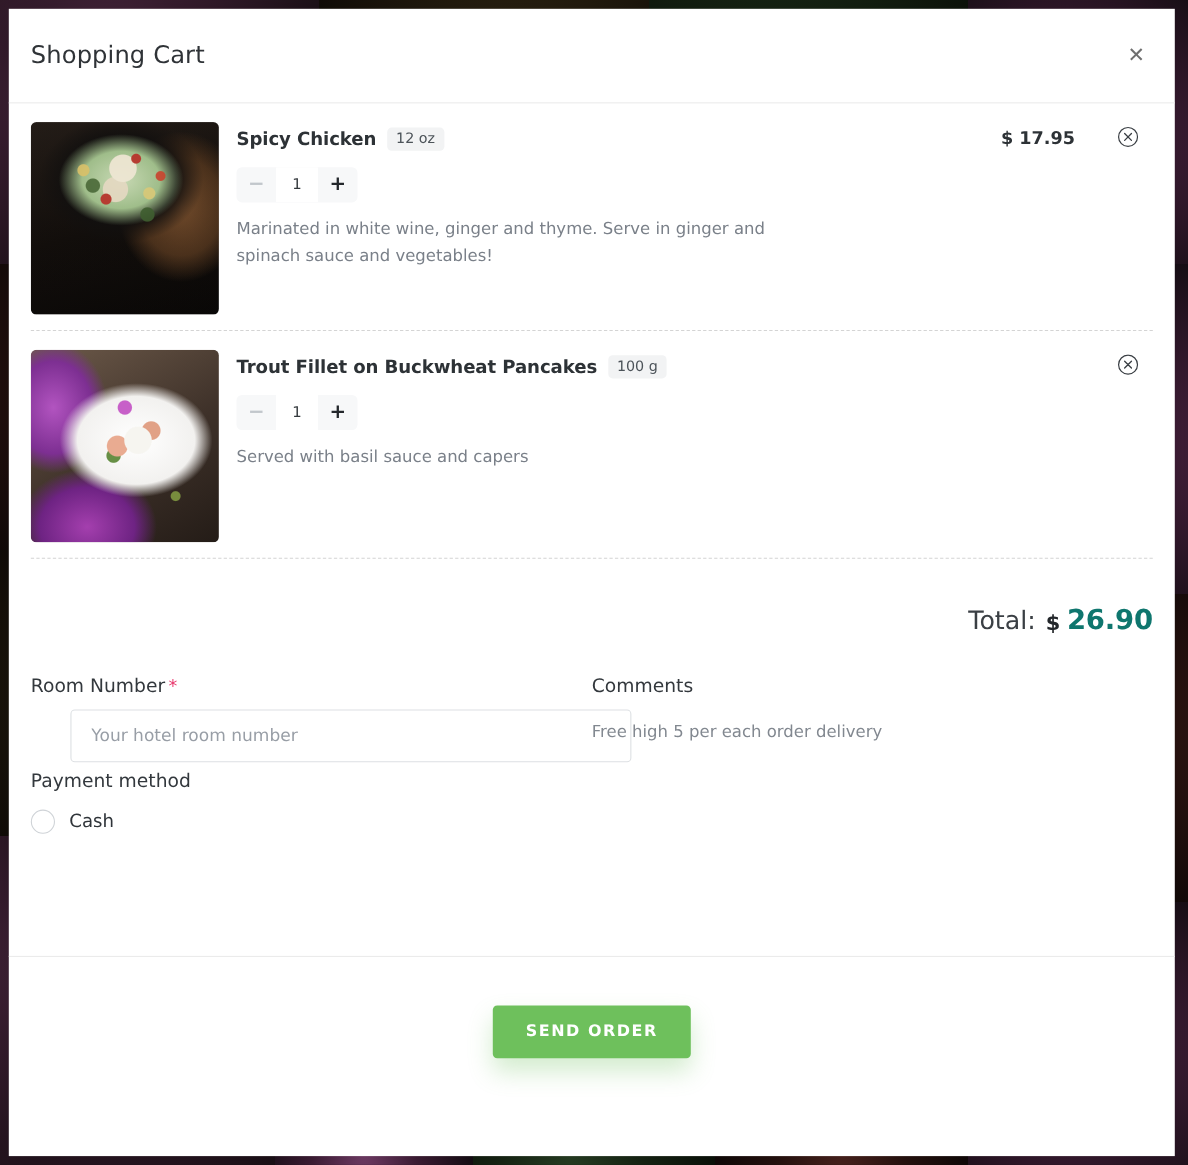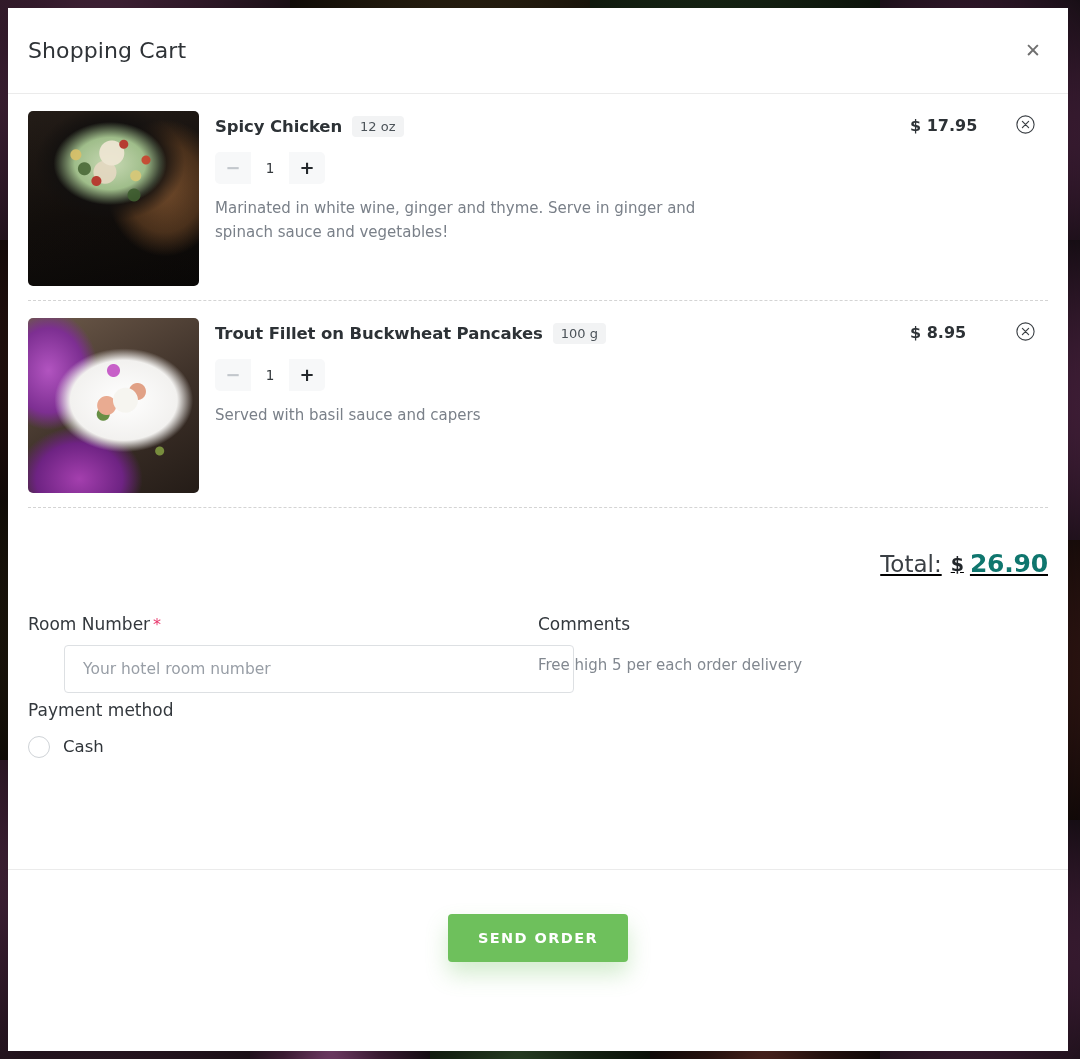--- a/index.html
+++ b/index.html
@@ -236,23 +236,22 @@
     border: none;
     cursor: pointer;
     padding-left: 0;
   }
   .remove-btn svg { display: block; }
 
   
   .total-row {
     display: flex;
     justify-content: flex-end;
-    align-items: center;
+    align-items: flex-end;
     padding: 41px 0 36px 0;
-    text-decoration: underline;
   }
   .total-label { font-size: 23px; color: #3a3f44; font-weight: 400; }
   .total-currency { font-size: 19px; color: #22262a; font-weight: 600; margin-left: 9px; }
   .total-amount { font-size: 25px; color: #0f766e; font-weight: bold; margin-left: 6px; letter-spacing: -0.2px; }
 
   
   .form-grid {
     display: flex;
   }
   .form-col { flex: 1; min-width: 0; }
@@ -402,21 +401,20 @@
           <span class="item-name">Trout Fillet on Buckwheat Pancakes</span>
           <span class="item-weight">100 g</span>
         </div>
         <div class="qty-stepper">
           <button class="qty-btn qty-minus">−</button>
           <div class="qty-value">1</div>
           <button class="qty-btn qty-plus">+</button>
         </div>
         <div class="item-desc">Served with basil sauce and capers</div>
       </div>
-      <div class="item-price">$ 8.95</div>
       <button class="remove-btn">
         <span>
           <svg width="19" height="19" viewBox="0 0 19 19">
             <circle cx="9.5" cy="9.5" r="8.6" fill="none" stroke="#3a3f44" stroke-width="1.1"></circle>
             <path d="M6.4 6.4 L12.6 12.6 M12.6 6.4 L6.4 12.6" stroke="#3a3f44" stroke-width="1.2" stroke-linecap="round"></path>
           </svg>
         </span>
       </button>
     </div>
 

